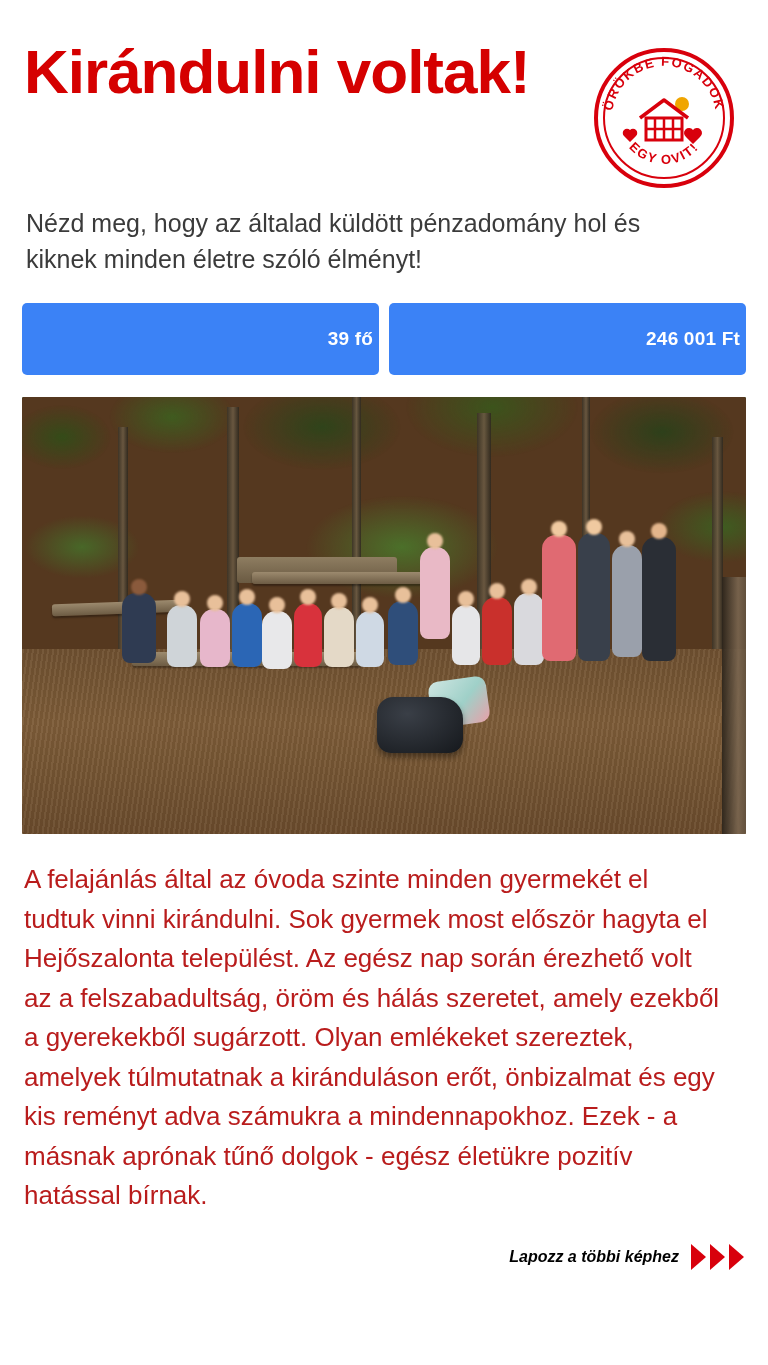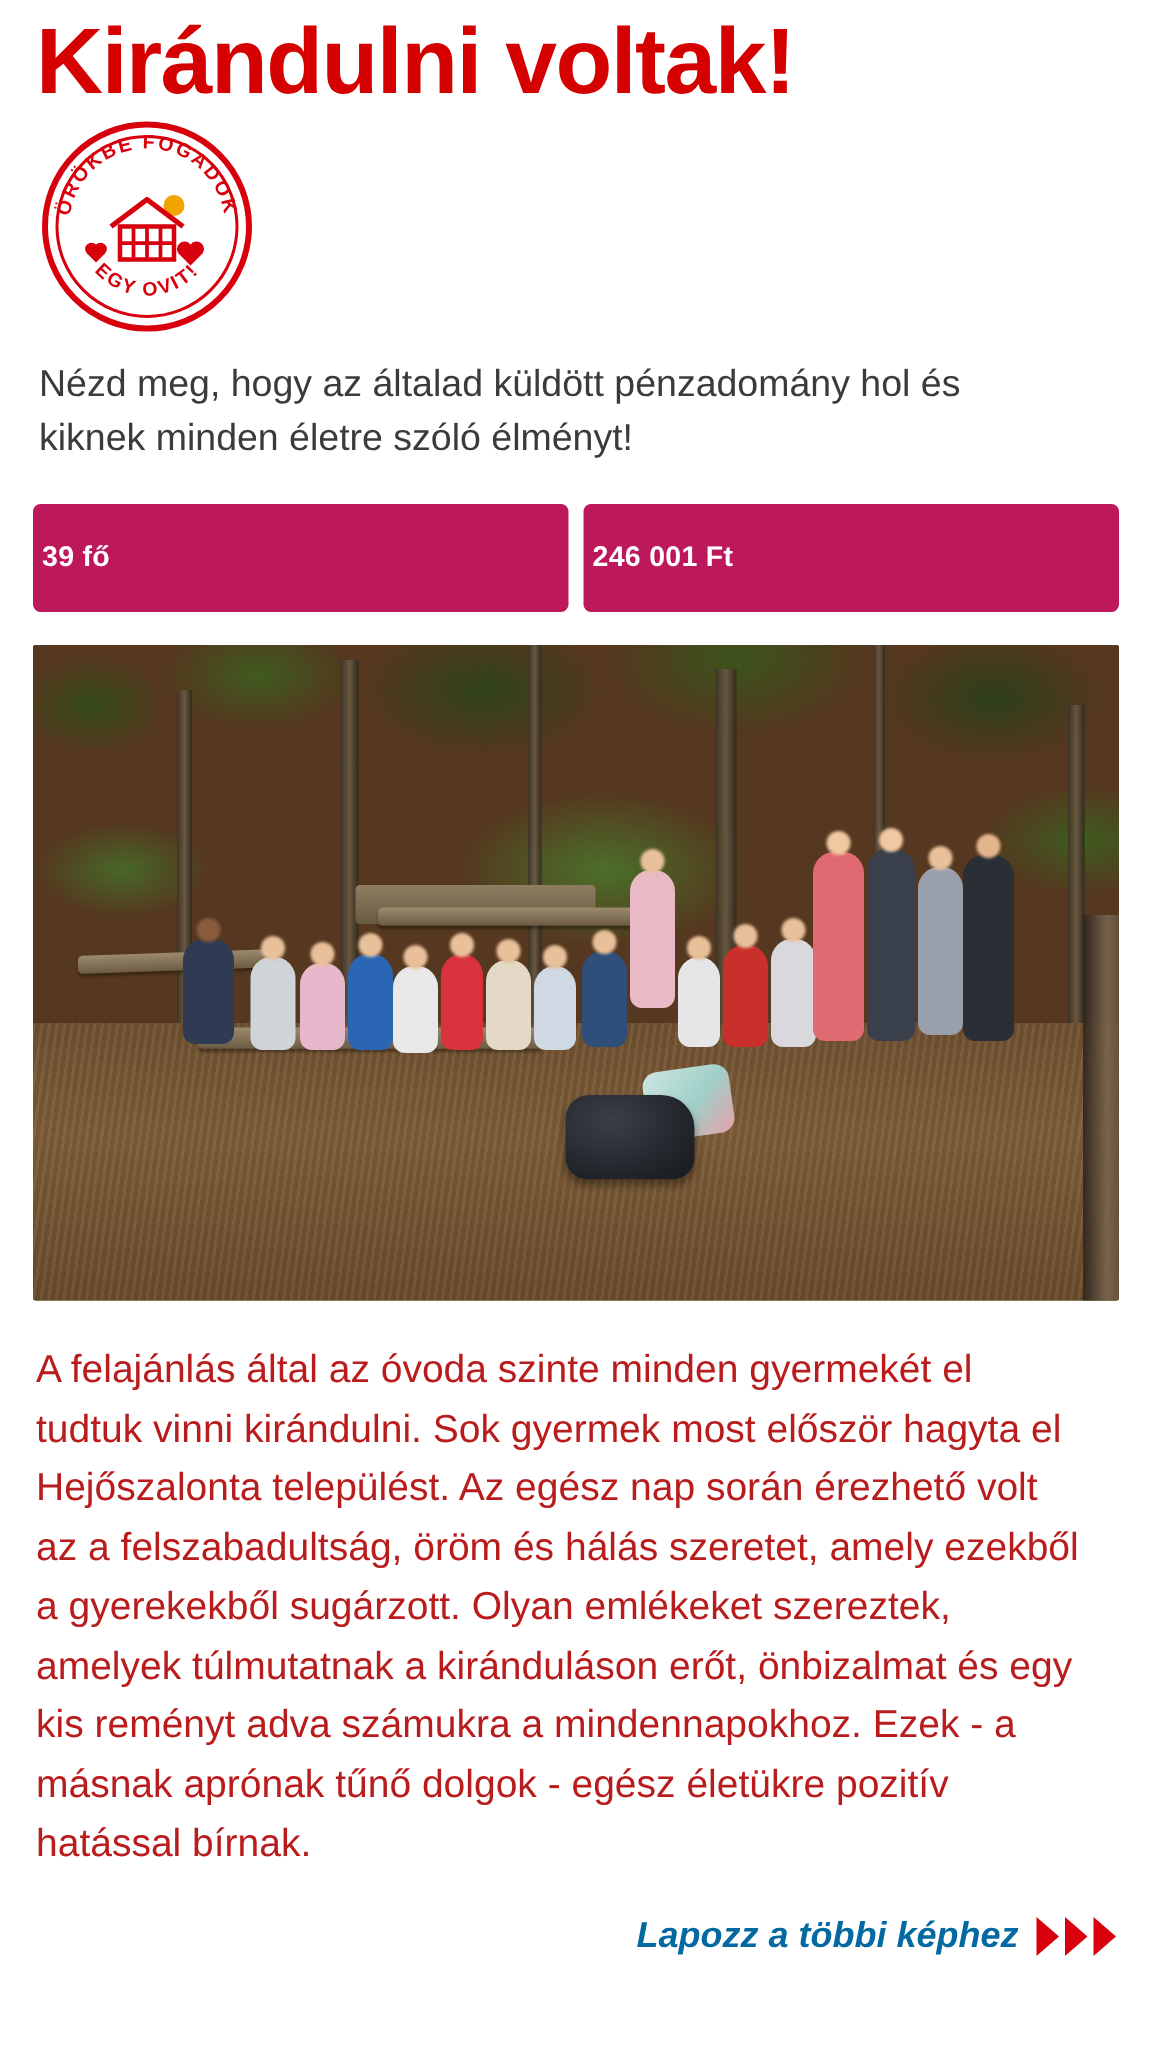--- a/index.html
+++ b/index.html
@@ -16,22 +16,21 @@
     background: #ffffff;
     position: relative;
     overflow: hidden;
   }
 
   
   .header {
     display: flex;
     align-items: flex-start;
     justify-content: space-between;
-    padding: 10px 24px 0 24px;
-    flex-direction: column;
+    padding: 40px 24px 0 24px;
   }
   .title {
     color: #d50000;
     font-size: 62px;
     line-height: 1.02;
     font-weight: bold;
     letter-spacing: -1px;
     margin: 0;
     max-width: 520px;
   }
@@ -58,24 +57,24 @@
   }
 
   
   .stats {
     display: flex;
     gap: 10px;
     padding: 26px 22px 0 22px;
   }
   .chip {
     flex: 1 1 0;
-    background: #be185d;
+    background: #3b82f6;
     color: #ffffff;
     border-radius: 5px;
-    text-align: left;
+    text-align: right;
     font-size: 19px;
     font-weight: bold;
     padding: 25px 6px;
     letter-spacing: 0.2px;
     user-select: none;
   }
 
   
   .photo-wrap {
     margin: 22px 22px 0 22px;
@@ -198,22 +197,22 @@
 
   
   .cta {
     display: flex;
     align-items: center;
     justify-content: flex-end;
     gap: 12px;
     padding: 28px 24px 22px 24px;
   }
   .cta-text {
-    color: #0369a1;
-    font-size: 24px;
+    color: #000000;
+    font-size: 16px;
     font-style: italic;
     font-weight: bold;
     margin-left: 44px;
   }
   .chevrons {
     display: inline-flex;
     gap: 4px;
     align-items: center;
   }
   .chev {

